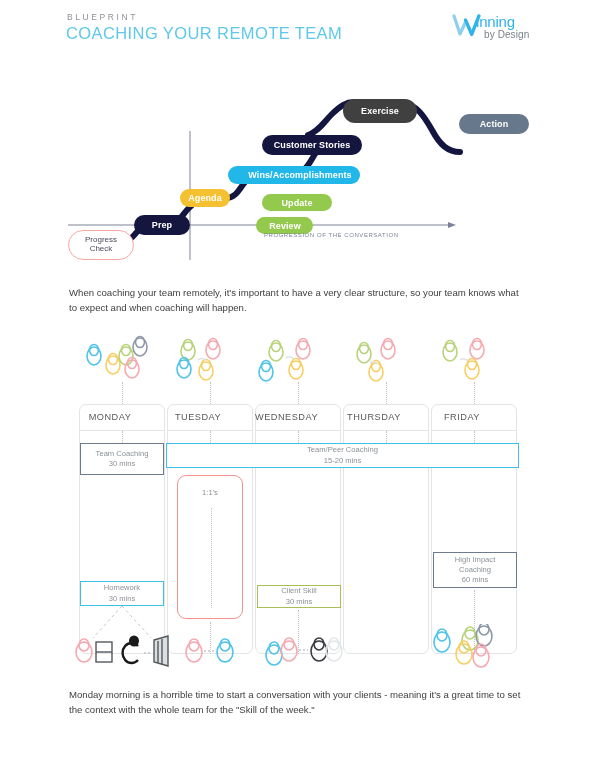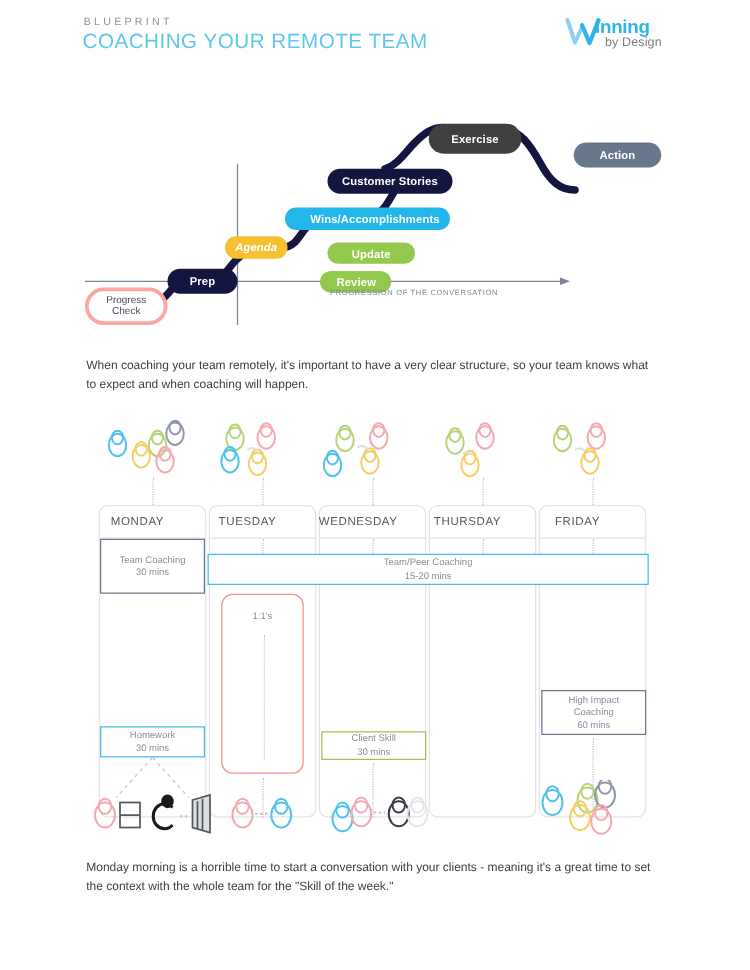--- a/index.html
+++ b/index.html
@@ -21,21 +21,21 @@
     font-size:8.5px; letter-spacing:2.6px; color:#8d9298; font-weight:400;
   }
   .title {
     position:absolute; left:66px; top:24px;
     font-size:16.5px; letter-spacing:0.4px; color:#5ec8ea; font-weight:400;
   }
   .logo { position:absolute; right:56px; top:12px; width:92px; height:32px; }
   .logo-w { position:absolute; left:0; top:2px; }
   .logo-inning {
     position:absolute; left:24px; top:1px;
-    font-size:15px; font-weight:bold; color:#2fb4e9; letter-spacing:-0.2px;
+    font-size:15px; font-weight:normal; color:#2fb4e9; letter-spacing:-0.2px;
   }
   .logo-by {
     position:absolute; left:32px; top:17px;
     font-size:10px; color:#7a8288; letter-spacing:0.1px;
   }
 
   
   .flow { position:absolute; left:0; top:50px; width:600px; height:225px; }
   .flow svg { position:absolute; left:0; top:0; }
   .pill {
@@ -49,21 +49,21 @@
   .pill.dark { background:#151640; }
   .pill.red  { background:#404040;margin-top:40px; }
   .pill.grey { background:#68788c; }
   .pill.cyan { background:#21b7e8; }
   .pill.green{ background:#93c94c;margin-left:16px; }
   .pill.amber{ background:#f5c131; }
   .progress-check {
     position:absolute;
     display:flex; align-items:center; justify-content:center;
     text-align:center; line-height:1.1;
-    border:3px solid #fca5a5; border-radius:16px;
+    border:1px solid #fca5a5; border-radius:16px;
     background:#ffffff; color:#4a4a5c; font-size:8px;
   }
   .axis-label {
     position:absolute;
     font-size:6px; letter-spacing:0.55px; color:#7d8396;
   }
 
   
   .para {
     position:absolute;
@@ -161,21 +161,21 @@
     <div>
       <div>Progress</div>
       <div>Check</div>
     </div>
   </div>
 
   <div class="pill dark" style="left:134px; top:165px; width:56px; height:20px;">
     <span>Prep</span>
   </div>
 
-  <div class="pill amber" style="left:180px; top:139px; width:50px; height:18px;font-style:italic;">
+  <div class="pill amber" style="left:180px; top:139px; width:50px; height:18px;">
     <span>Agenda</span>
   </div>
 
   <div class="pill green" style="left:240px; top:167px; width:56px; height:17px; top:167px;"></div>
 
   <div class="pill green" style="left:241px; top:167px; width:56px; height:17px;">
     <span>Review</span>
   </div>
 
   <div class="pill green" style="left:246px; top:144px; width:70px; height:17px;">
@@ -351,21 +351,21 @@
   <div class="col-conn" style="left:210px; top:101px; height:12px;"></div>
   <div class="col-conn" style="left:298px; top:101px; height:12px;"></div>
   <div class="col-conn" style="left:386px; top:101px; height:12px;"></div>
   <div class="col-conn" style="left:474px; top:101px; height:12px;"></div>
 
   <div class="event cyan" style="left:166px; top:113px; width:353px; height:25px;">
     <span>Team/Peer Coaching</span>
     <span>15-20 mins</span>
   </div>
 
-  <div class="event steel" style="left:80px; top:101px; width:84px; height:44px;">
+  <div class="event steel" style="left:80px; top:113px; width:84px; height:32px;">
     <span>Team Coaching</span>
     <span>30 mins</span>
   </div>
 
   <div class="event coral" style="left:177px; top:145px; width:66px; height:144px; justify-content:flex-start; padding-top:12px;">
     <span>1:1's</span>
     <span class="dotted-v" style="left:33px; top:32px; height:100px;"></span>
   </div>
 
   <div class="event olive" style="left:257px; top:255px; width:84px; height:23px;">

